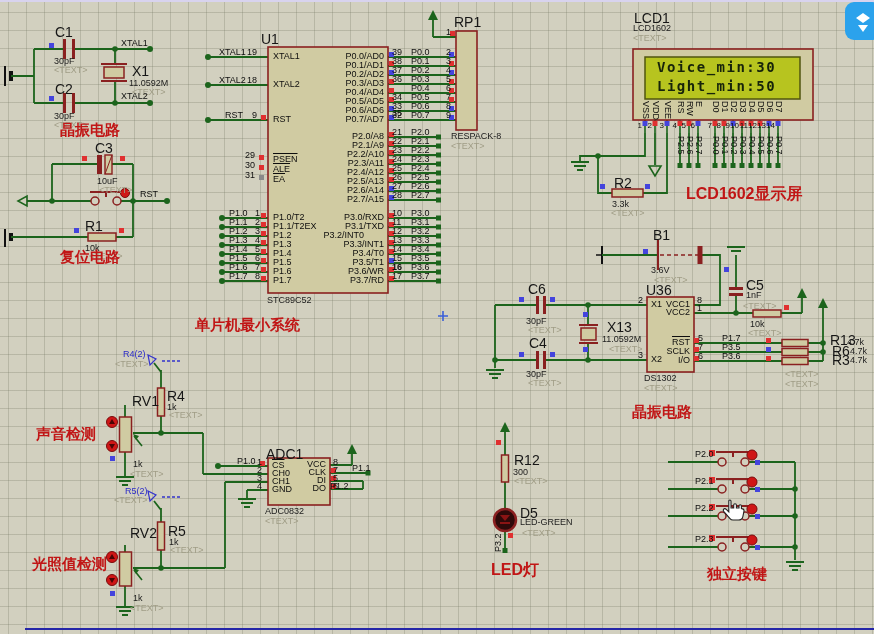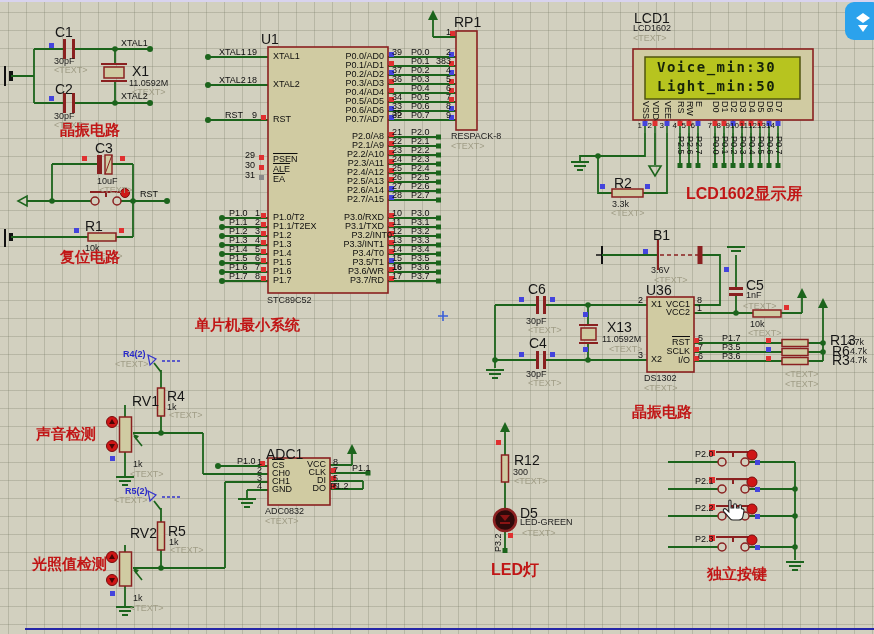--- a/index.html
+++ b/index.html
@@ -18,21 +18,21 @@
 .v{font-size:9px;color:#1c1c1c;}
 .p{font-size:9px;color:#a09d86;}
 .n{font-size:9px;color:#0e0e0e;}
 .num{font-size:9px;color:#0e0e0e;}
 .numr{font-size:8px;color:#0e0e0e;transform:translateX(-100%);}
 .pn{font-size:9px;color:#0e0e0e;}
 .pnr{font-size:9px;color:#0e0e0e;transform:translateX(-100%);}
 .ov{text-decoration:overline;}
 .cn{font-size:15px;font-weight:bold;color:#c11616;}
 .cnb{font-size:16px;font-weight:bold;color:#c11616;}
-.b{font-size:9px;color:#2a2ac8;font-weight:bold;}
+.b{font-size:9px;color:#2a2ac8;}
 .vd{font-size:9px;color:#0e0e0e;transform:rotate(90deg);transform-origin:left top;}
 .vu{font-size:9px;color:#0e0e0e;transform:rotate(-90deg);transform-origin:left top;}
 .lcd{font-family:"DejaVu Sans Mono",monospace;font-size:14px;font-weight:bold;color:#16230a;letter-spacing:1.5px;}
 #float-icon{position:absolute;left:845px;top:2px;width:36px;height:38px;border-radius:9px;background:#2ba2ec;}
 </style>
 </head>
 <body>
 
 <div id="stage">
 <div id="topline"></div>
@@ -408,21 +408,21 @@
       <span class="lb pnr" style="left: 384px; top: 132px;">P2.0/A8</span>
       <span class="lb pnr" style="left: 384px; top: 141px;">P2.1/A9</span>
       <span class="lb pnr" style="left: 384px; top: 150px;">P2.2/A10</span>
       <span class="lb pnr" style="left: 384px; top: 159px;">P2.3/A11</span>
       <span class="lb pnr" style="left: 384px; top: 168px;">P2.4/A12</span>
       <span class="lb pnr" style="left: 384px; top: 177px;">P2.5/A13</span>
       <span class="lb pnr" style="left: 384px; top: 186px;">P2.6/A14</span>
       <span class="lb pnr" style="left: 384px; top: 195px;">P2.7/A15</span>
       <span class="lb pnr" style="left: 384px; top: 213px;">P3.0/RXD</span>
       <span class="lb pnr" style="left: 384px; top: 222px;">P3.1/TXD</span>
-      <span class="lb pnr" style="left: 392px; top: 231px;">P3.2/INT0</span>
+      <span class="lb pnr" style="left: 364px; top: 231px;">P3.2/INT0</span>
       <span class="lb pnr" style="left: 384px; top: 240px;">P3.3/INT1</span>
       <span class="lb pnr" style="left: 384px; top: 249px;">P3.4/T0</span>
       <span class="lb pnr" style="left: 384px; top: 258px;">P3.5/T1</span>
       <span class="lb pnr" style="left: 384px; top: 267px;">P3.6/WR</span>
       <span class="lb pnr" style="left: 384px; top: 276px; padding-left: 9px;">P3.7/RD</span>
       <span class="lb num" style="left: 247px; top: 48px;">19</span>
       <span class="lb num" style="left: 247px; top: 76px;">18</span>
       <span class="lb num" style="left: 252px; top: 111px;">9</span>
       <span class="lb num" style="left: 245px; top: 151px;">29</span>
       <span class="lb num" style="left: 245px; top: 161px;">30</span>
@@ -440,21 +440,21 @@
       <span class="lb n" style="left: 225px; top: 111px;">RST</span>
       <span class="lb n" style="left: 229px; top: 209px;">P1.0</span>
       <span class="lb n" style="left: 229px; top: 218px;">P1.1</span>
       <span class="lb n" style="left: 229px; top: 227px;">P1.2</span>
       <span class="lb n" style="left: 229px; top: 236px;">P1.3</span>
       <span class="lb n" style="left: 229px; top: 245px;">P1.4</span>
       <span class="lb n" style="left: 229px; top: 254px;">P1.5</span>
       <span class="lb n" style="left: 229px; top: 263px;">P1.6</span>
       <span class="lb n" style="left: 229px; top: 272px;">P1.7</span>
       <span class="lb num" style="left: 392px; top: 48px;">39</span>
-      <span class="lb num" style="left: 392px; top: 57px; margin-left: 44px;">38</span>
+      <span class="lb num" style="left: 392px; top: 57px;">38</span>
       <span class="lb num" style="left: 392px; top: 66px;">37</span>
       <span class="lb num" style="left: 392px; top: 75px;">36</span>
       <span class="lb num" style="left: 392px; top: 84px; margin-top: 25px;">35</span>
       <span class="lb num" style="left: 392px; top: 93px;">34</span>
       <span class="lb num" style="left: 392px; top: 102px;">33</span>
       <span class="lb num" style="left: 392px; top: 111px;">32</span>
       <span class="lb num" style="left: 392px; top: 128px;">21</span>
       <span class="lb num" style="left: 392px; top: 137px;">22</span>
       <span class="lb num" style="left: 392px; top: 146px;">23</span>
       <span class="lb num" style="left: 392px; top: 155px;">24</span>

